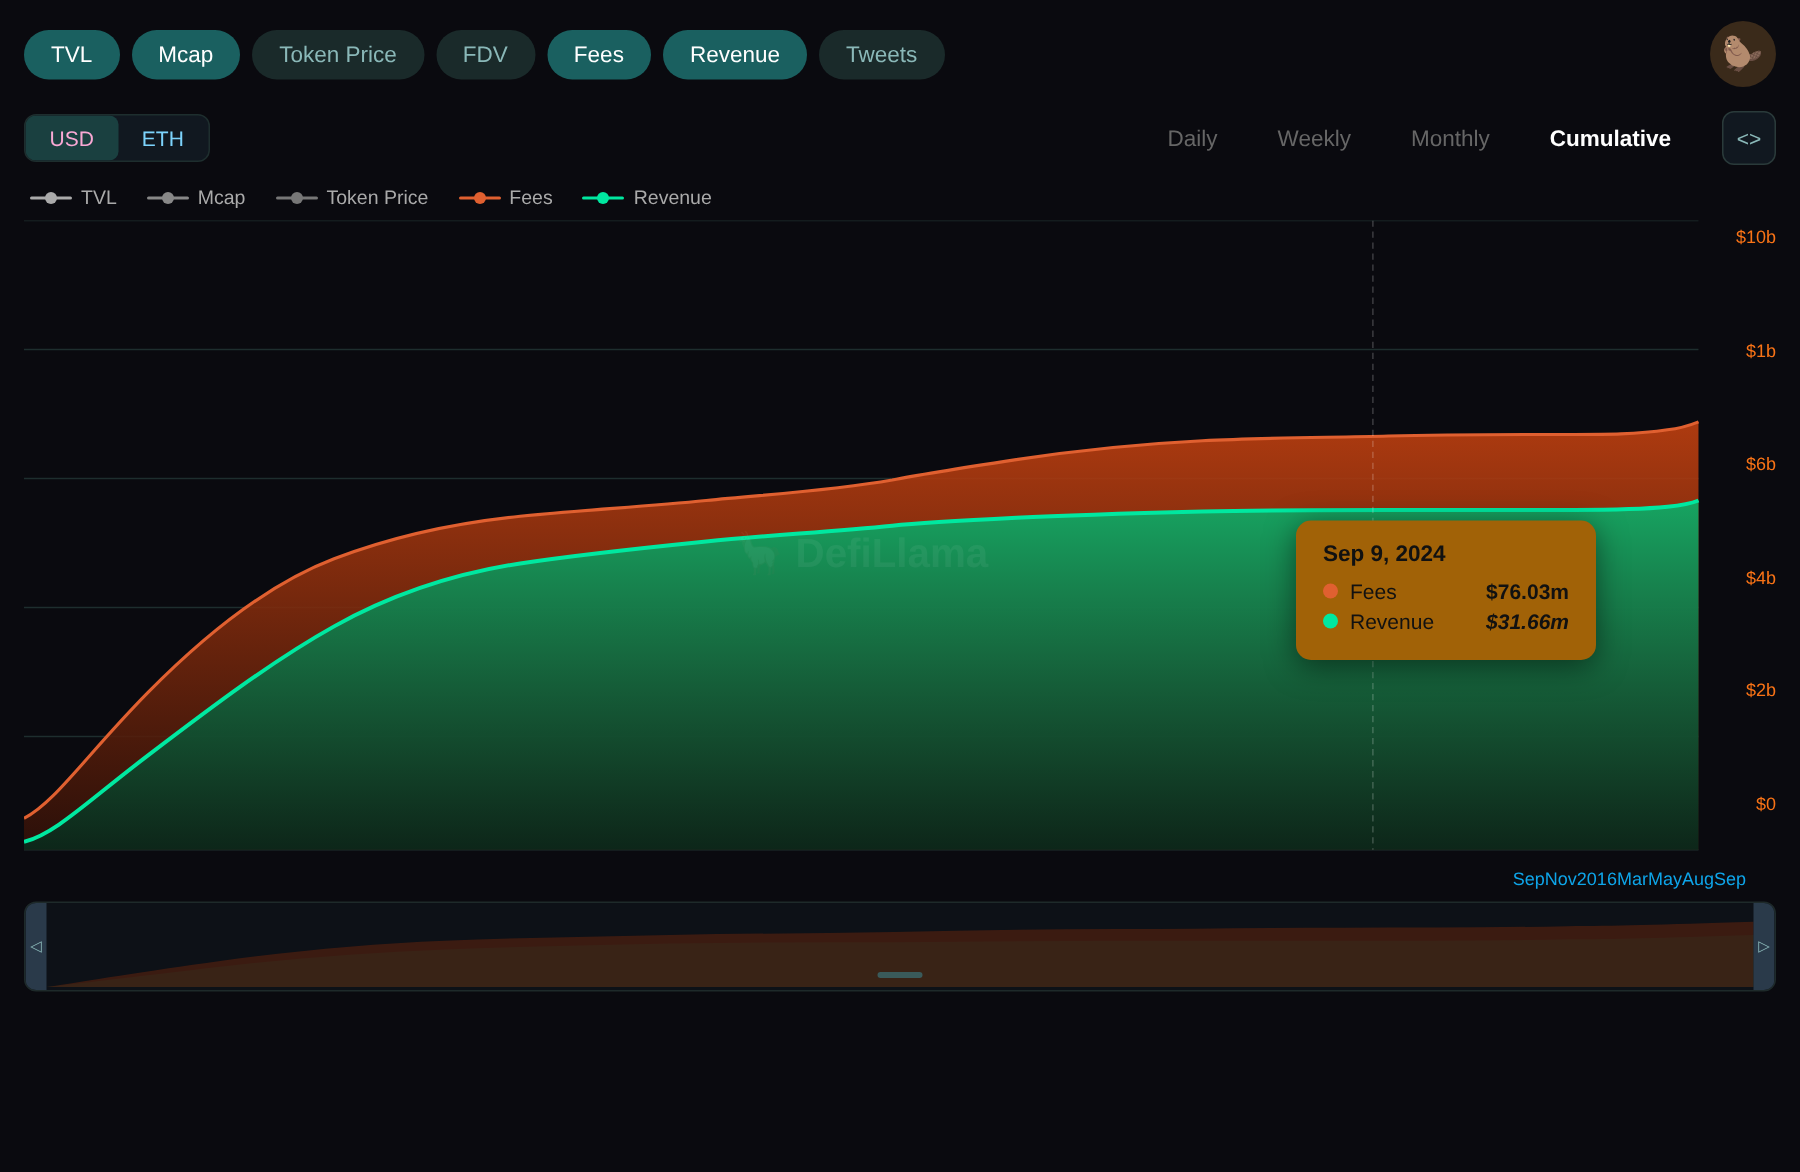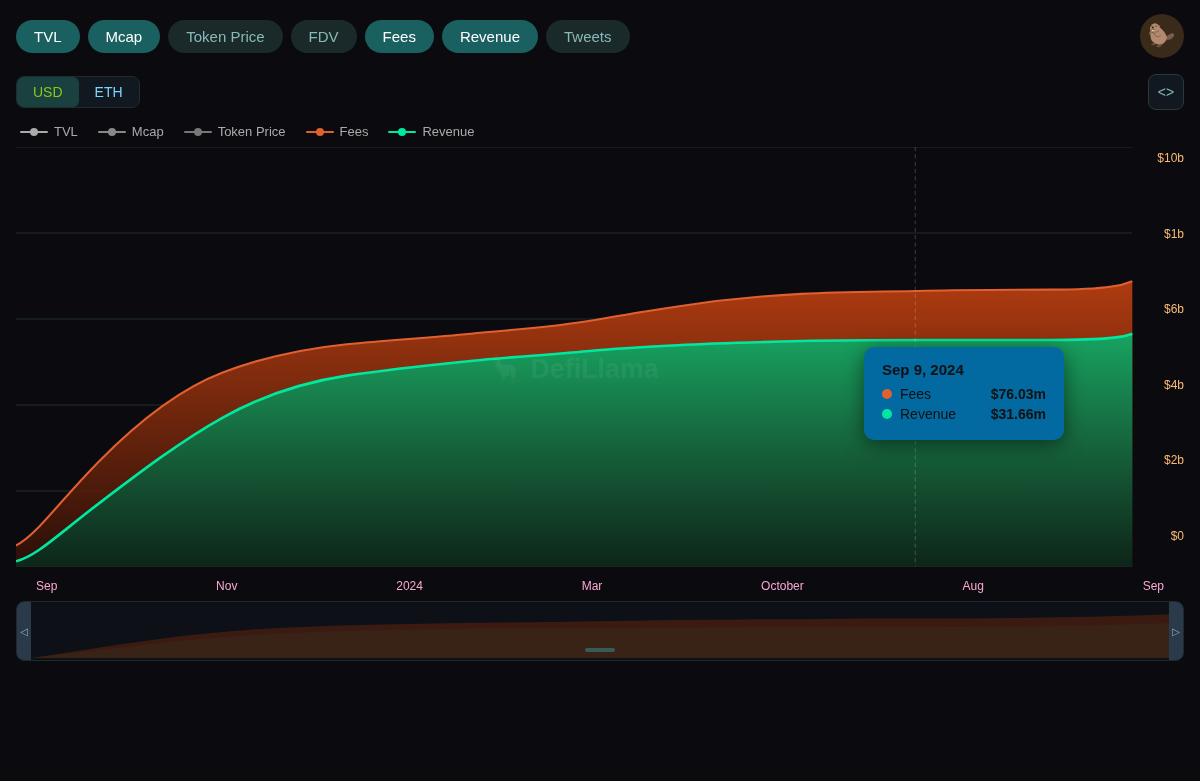--- a/index.html
+++ b/index.html
@@ -65,21 +65,21 @@
       padding: 7px 16px;
       border: none;
       cursor: pointer;
       font-size: 14px;
       font-weight: 500;
       background: transparent;
       color: #7dd3fc;
     }
     .currency-btn.active {
       background: #1a4040;
-      color: #84cc16;
+      color: #f9a8d4;
       border-radius: 6px;
     }
     .spacer { flex: 1; }
     .time-group {
       display: flex;
       align-items: center;
       gap: 4px;
     }
     .time-btn {
       padding: 7px 18px;
@@ -151,26 +151,26 @@
       position: absolute;
       right: 0;
       top: 0;
       bottom: 30px;
       display: flex;
       flex-direction: column;
       justify-content: space-between;
       padding: 4px 0;
       width: 50px;
       text-align: right;
-      color: #fdba74;
+      color: #f97316;
       font-size: 12px;
     }
     .tooltip-box {
       position: absolute;
-      background: #0369a1;
+      background: #a16207;
       color: #111;
       border-radius: 10px;
       padding: 14px 18px;
       font-size: 14px;
       box-shadow: 0 4px 20px rgba(0,0,0,0.5);
       right: 120px;
       top: 200px;
       min-width: 200px;
     }
     .tooltip-date {
@@ -184,23 +184,23 @@
       gap: 8px;
       margin-bottom: 4px;
     }
     .tooltip-dot {
       width: 10px;
       height: 10px;
       border-radius: 50%;
     }
     .x-axis-labels {
       display: flex;
-      justify-content: space-between;
+      justify-content: flex-end;
       padding: 2px 20px 0 20px;
-      color: #f9a8d4;
+      color: #0ea5e9;
       font-size: 12px;
       margin: 0 16px;
     }
     .minimap {
       margin: 8px 16px 0 16px;
       height: 60px;
       background: #0d1117;
       border-radius: 8px;
       border: 1px solid #1e2a2a;
       position: relative;
@@ -264,20 +264,26 @@
     <span>🦫</span>
   </div>
 </div>
 
 <div class="controls-bar">
   <div class="currency-group">
     <button class="currency-btn active">USD</button>
     <button class="currency-btn">ETH</button>
   </div>
   <div class="spacer"></div>
+  <div class="time-group">
+    <button class="time-btn">Daily</button>
+    <button class="time-btn">Weekly</button>
+    <button class="time-btn">Monthly</button>
+    <button class="time-btn active">Cumulative</button>
+  </div>
   <button class="nav-btn">&lt;&gt;</button>
 </div>
 
 <div class="legend">
   <div class="legend-item">
     <div class="legend-line" style="background:#aaaaaa;"></div>
     <span>TVL</span>
   </div>
   <div class="legend-item">
     <div class="legend-line" style="background:#888888;"></div>
@@ -393,31 +399,31 @@
   <div class="tooltip-box">
     <div class="tooltip-date">Sep 9, 2024</div>
     <div class="tooltip-row">
       <div class="tooltip-dot" style="background:#e06030;"></div>
       <span>Fees</span>
       <span style="margin-left:auto;font-weight:600;">$76.03m</span>
     </div>
     <div class="tooltip-row">
       <div class="tooltip-dot" style="background:#00e8a0;"></div>
       <span>Revenue</span>
-      <span style="margin-left:auto;font-weight:600;">$31.66m</span>
+      <span style="margin-left:auto;font-weight:600;font-style:italic;">$31.66m</span>
     </div>
   </div>
 </div>
 
 <div class="x-axis-labels">
   <span>Sep</span>
   <span>Nov</span>
-  <span>2024</span>
+  <span>2016</span>
   <span>Mar</span>
-  <span>October</span>
+  <span>May</span>
   <span>Aug</span>
   <span>Sep</span>
 </div>
 
 <div class="minimap">
   <svg width="100%" height="100%" viewBox="0 0 1168 60" preserveAspectRatio="none">
     <path d="M 14,58 C 40,55 80,50 130,44 C 180,38 230,34 280,32 C 330,30 380,29 430,28 C 480,27 530,27 580,27 C 630,27 680,26 730,26 C 780,26 830,26 880,26 C 930,26 980,26 1030,25 C 1060,25 1090,24 1154,22 L 1154,58 Z" fill="#004030" opacity="0.6"></path>
     <path d="M 14,58 C 40,54 80,47 130,40 C 180,33 230,28 280,26 C 330,24 380,23 430,22 C 480,21 530,21 580,20 C 630,19 680,18 730,18 C 780,18 830,17 880,17 C 930,17 980,17 1030,16 C 1060,16 1090,15 1154,13 L 1154,58 Z" fill="#502010" opacity="0.7"></path>
   </svg>
   <div class="minimap-handle-left">◁</div>

